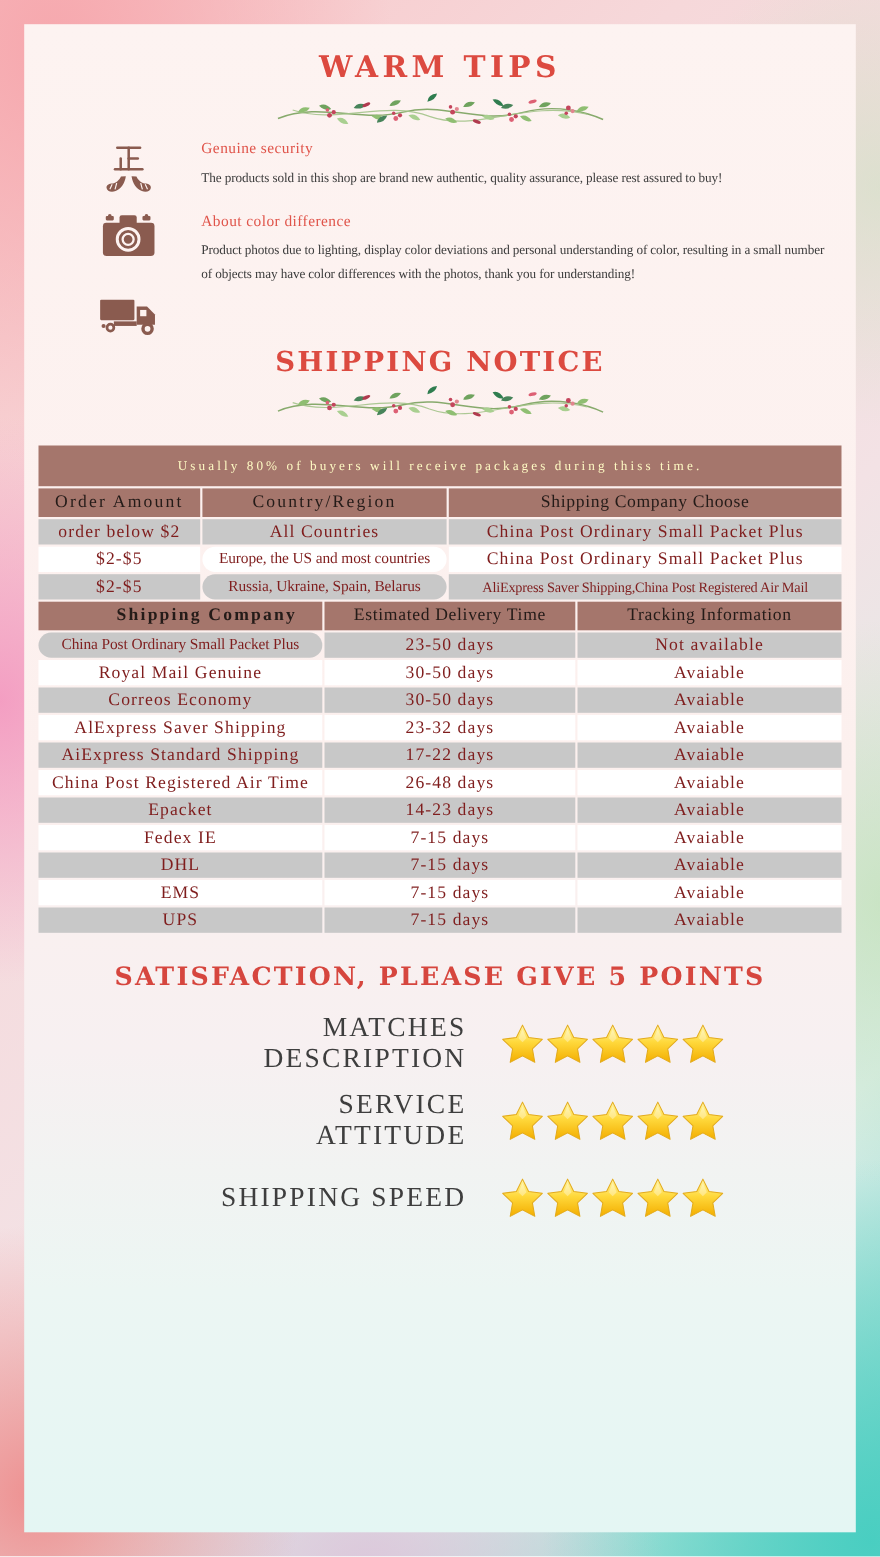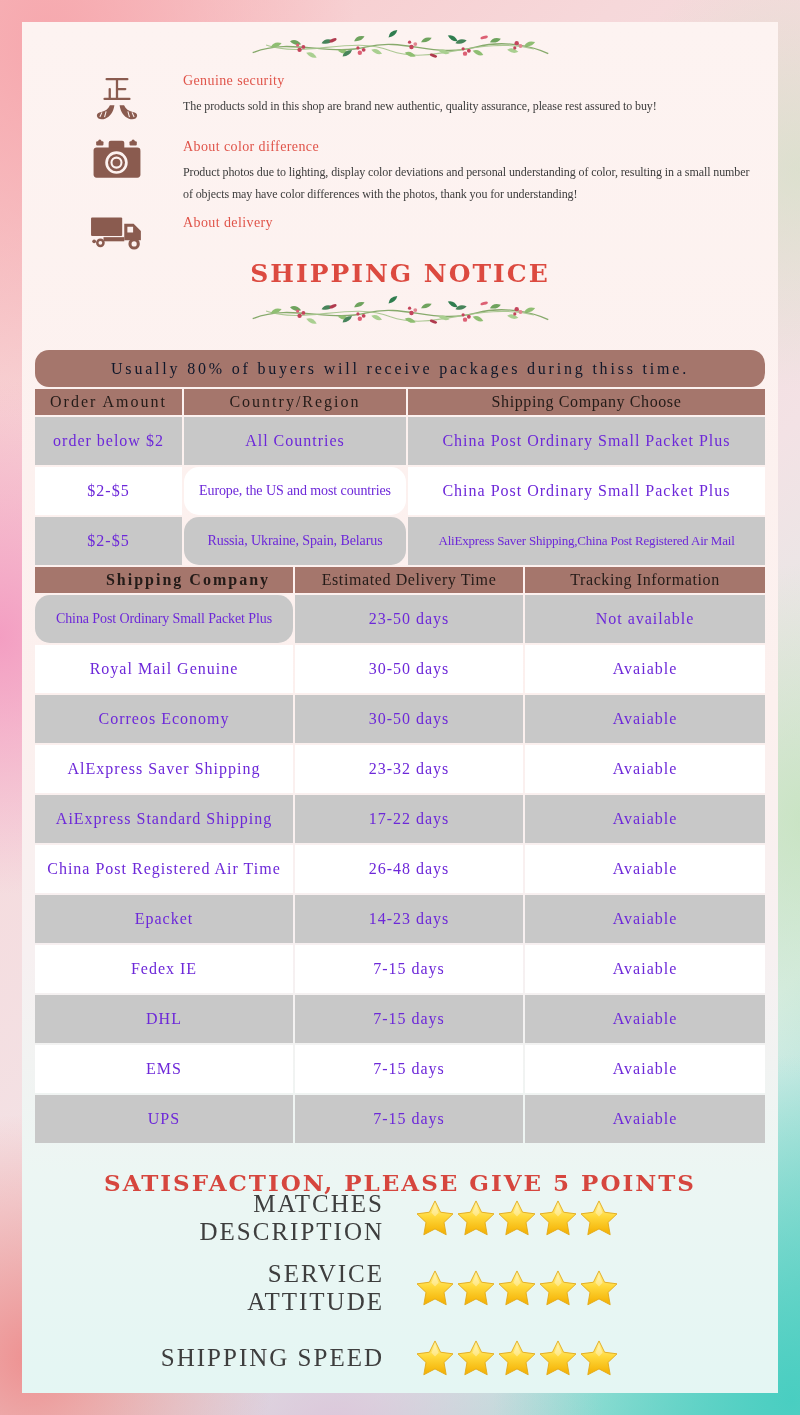--- a/index.html
+++ b/index.html
@@ -20,47 +20,48 @@
   .warm{font-size:27px;letter-spacing:4px;margin:24px 0 0;}
   .ship{font-size:25px;letter-spacing:2px;margin:4px 0 0;}
   .divider{display:block;margin:2px auto 0;width:316px;height:44px;}
   .tips{margin-top:3px;}
   .tip{display:flex;align-items:flex-start;margin:0 24px 8px 64px;}
   .tip-icon{flex:0 0 62px;display:flex;justify-content:center;margin-top:2px;}
   .tip-text{margin-left:35px;}
   .tip-text h3{font-size:14px;color:#e0544a;font-weight:normal;margin:2px 0 7px;letter-spacing:.4px;}
   .tip-text p{font-size:12px;letter-spacing:-.1px;color:#3c3c3c;margin:0;line-height:1.8;max-width:614px;}
   .banner{margin:16px 13px 0;height:37px;background:#a5766c;display:flex;align-items:center;justify-content:center;
-    font-size:16px;letter-spacing:2.8px;color:#0f172a;border-radius:14px;}
+    font-size:12px;letter-spacing:2.8px;color:#fef9c3;}
   .tbl{display:grid;gap:2px;margin:2px 13px 0;}
   .t1{grid-template-columns:147px 222px 1fr;}
   .t2{grid-template-columns:258px 228px 1fr;}
   .row{display:contents;}
-  .cell{display:flex;align-items:center;justify-content:center;height:48px;background:#fff;
-    font-size:16px;letter-spacing:1px;color:#6d28d9;white-space:nowrap;}
+  .cell{display:flex;align-items:center;justify-content:center;height:23px;background:#fff;
+    font-size:16px;letter-spacing:1px;color:#7f1d1d;white-space:nowrap;}
   .cell.h{background:#a5766c;color:#241b18;height:26px;letter-spacing:2px;}
   .cell.h.t{letter-spacing:.6px;}
   .cell.g{background:#c8c8c8;}
   .cond{font-size:14px;letter-spacing:-.1px;border-radius:15px;}
   .xc{font-size:13px;letter-spacing:-.2px;}
   .b{font-weight:bold;padding-left:48px;}
   .sat-title{text-align:center;font-size:23px;letter-spacing:2px;color:#d6463e;margin:26px 0 0;
     font-weight:bold;font-family:"DejaVu Serif",serif;}
-  .ratings{}
+  .ratings{margin-top:26px;padding-left:40px;}
   .rating-row{display:flex;align-items:center;height:44px;margin:0 0 26px 120px;}
   .rating-label{width:242px;text-align:right;margin-right:32px;font-size:25px;letter-spacing:2px;color:#3e3e3e;}
   .stars{display:flex;align-items:center;}
   .stars svg{margin-right:3px;}
 </style>
 </head>
 <body>
 
 <div class="canvas">
   <div class="panel">
 
+    <h1 class="sec-title warm">WARM TIPS</h1>
 
     <svg class="divider" viewBox="0 0 320 46">
       <path d="M6 30 C45 14 85 34 125 24 C165 14 195 36 240 24 C270 16 300 24 315 31" fill="none" stroke="#87aa6c" stroke-width="1.4"></path>
       <path d="M20 22 C60 36 110 12 150 28 C195 44 240 12 300 26" fill="none" stroke="#a3c389" stroke-width="1.1" opacity=".9"></path>
       <g>
         <path d="M25 24 q5 -5 12 0 q-5 4 -12 0z" fill="#8fbe72" transform="rotate(-20 25 24)"></path>
         <path d="M45 18 q5 -5 12 0 q-5 4 -12 0z" fill="#6fa35e" transform="rotate(15 45 18)"></path>
         <path d="M62 30 q5 -5 12 0 q-5 4 -12 0z" fill="#a9cf90" transform="rotate(25 62 30)"></path>
         <path d="M78 20 q5 -5 12 0 q-5 4 -12 0z" fill="#47845a" transform="rotate(-15 78 20)"></path>
         <path d="M95 28 q5 -5 12 0 q-5 4 -12 0z" fill="#8fbe72" transform="rotate(10 95 28)"></path>
@@ -160,21 +161,20 @@
               <rect x="13" y="21" width="20" height="4"></rect>
               <path d="M33 8 h9 l7 7 v9 h-16 z"></path>
               <circle cx="4" cy="25" r="1.8"></circle>
             </g>
             <rect x="36" y="11" width="5.5" height="5.5" fill="#fdf2f0"></rect>
             <circle cx="10" cy="26.5" r="3" fill="#fdf2f0" stroke="#8a5b4f" stroke-width="2.4"></circle>
             <circle cx="42.5" cy="27.5" r="4" fill="#fdf2f0" stroke="#8a5b4f" stroke-width="3"></circle>
           </svg>
         </div>
         <div class="tip-text">
-          <h3>About delivery</h3>
         </div>
       </div>
     </div>
 
     <h1 class="sec-title ship">SHIPPING NOTICE</h1>
 
     <svg class="divider" viewBox="0 0 320 46">
       <path d="M6 30 C45 14 85 34 125 24 C165 14 195 36 240 24 C270 16 300 24 315 31" fill="none" stroke="#87aa6c" stroke-width="1.4"></path>
       <path d="M20 22 C60 36 110 12 150 28 C195 44 240 12 300 26" fill="none" stroke="#a3c389" stroke-width="1.1" opacity=".9"></path>
       <g>

